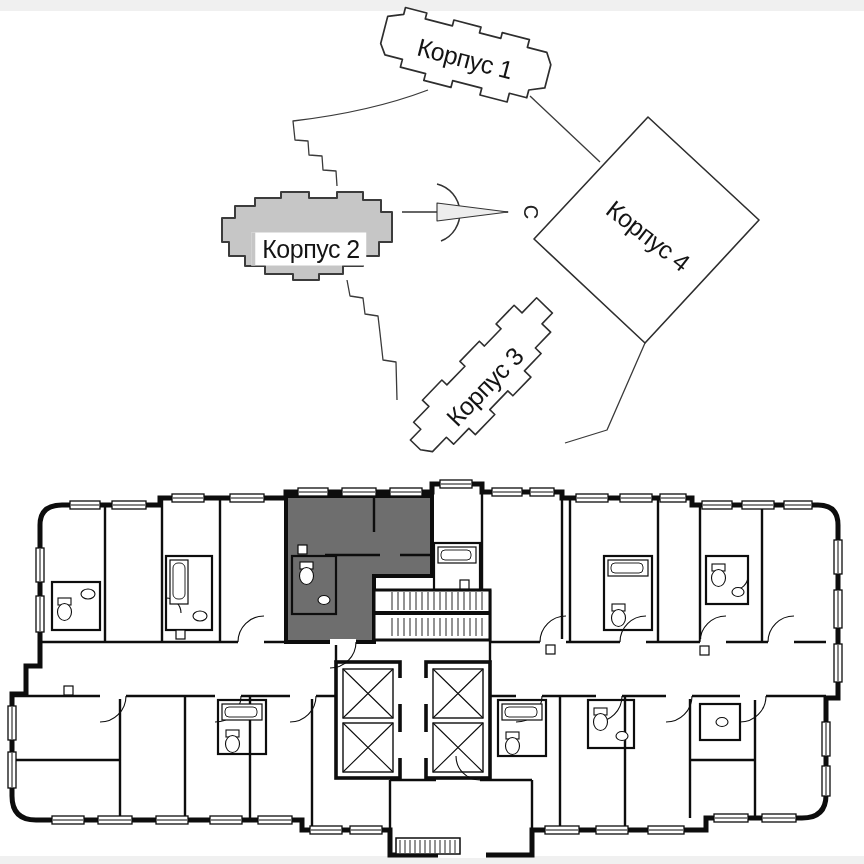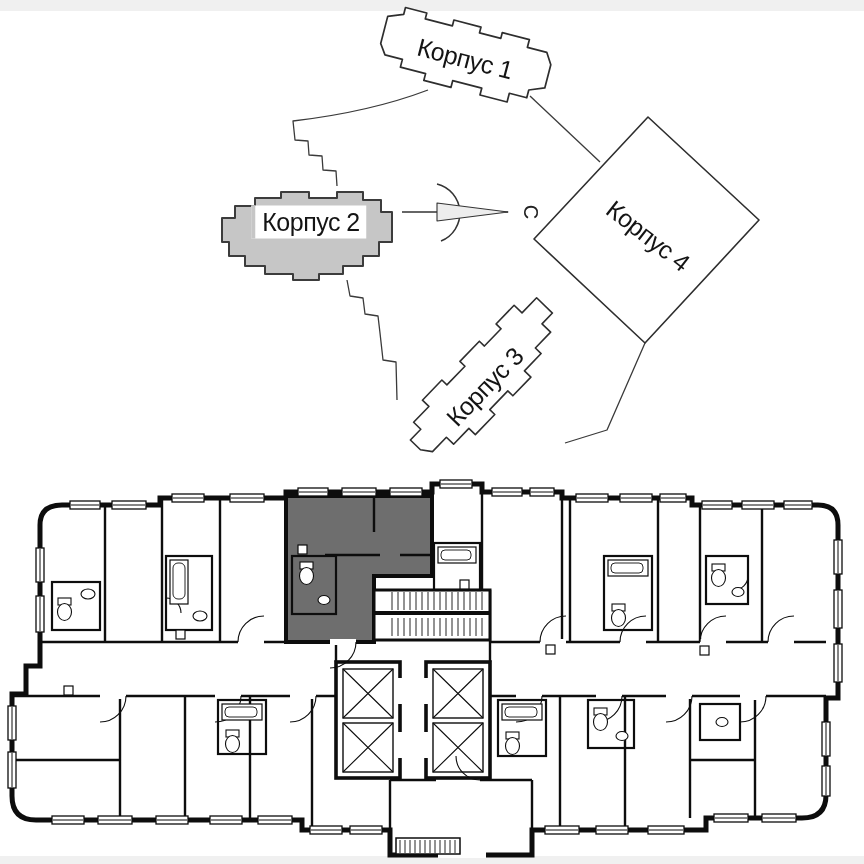--- a/index.html
+++ b/index.html
@@ -206,17 +206,17 @@
         <rect x="460" y="580" width="9" height="9"></rect>
         <rect x="546" y="645" width="9" height="9"></rect>
         <rect x="64" y="686" width="9" height="9"></rect>
         <rect x="298" y="545" width="9" height="9"></rect>
         <rect x="700" y="646" width="9" height="9"></rect>
       </g>
     </g>
   </svg>
 
   <div class="blabel" style="left:465px;top:59px;--r:14.5deg">Корпус 1</div>
-  <div class="blabel boxed" style="left:309px;top:222px;--r:0deg">Корпус 2</div>
+  <div class="blabel boxed" style="left:309px;top:249px;--r:0deg">Корпус 2</div>
   <div class="blabel" style="left:485px;top:387px;--r:-46deg">Корпус 3</div>
   <div class="blabel" style="left:648px;top:236px;--r:38deg">Корпус 4</div>
   <div class="compass-letter" style="left:530px;top:212px">С</div>
 </div>
 
 </body></html>

